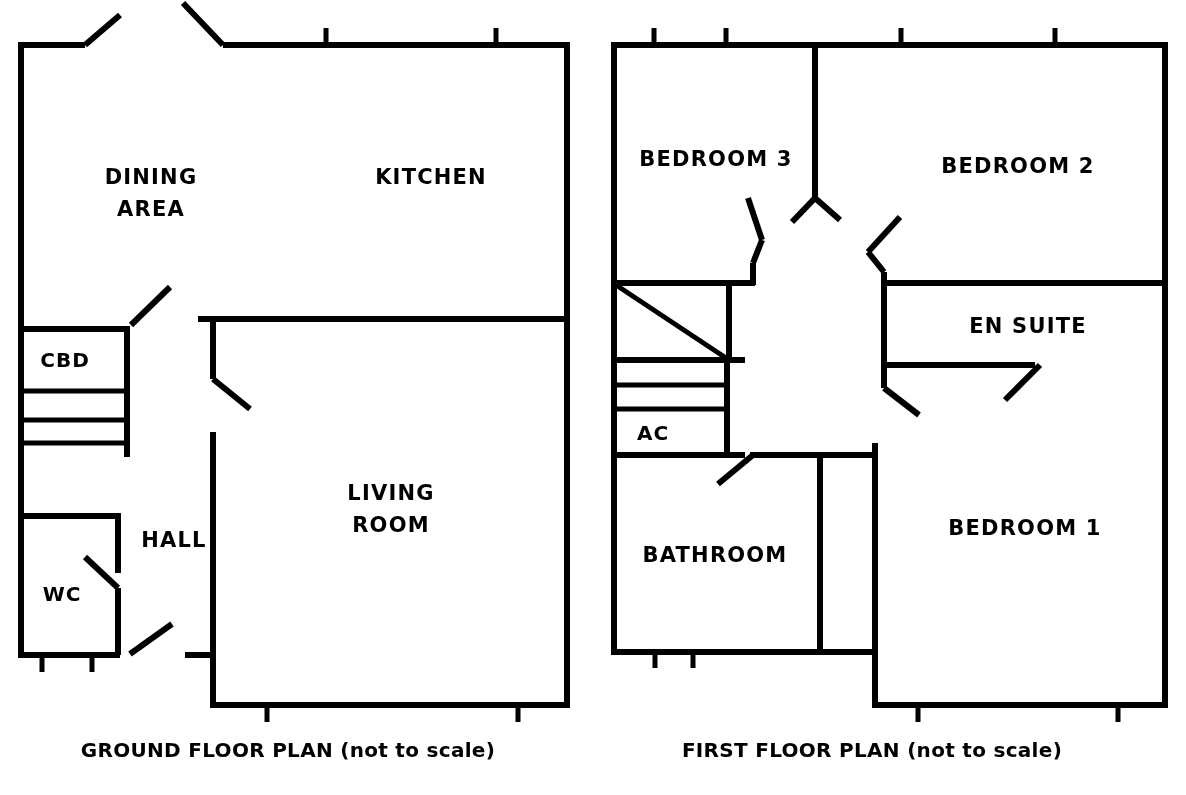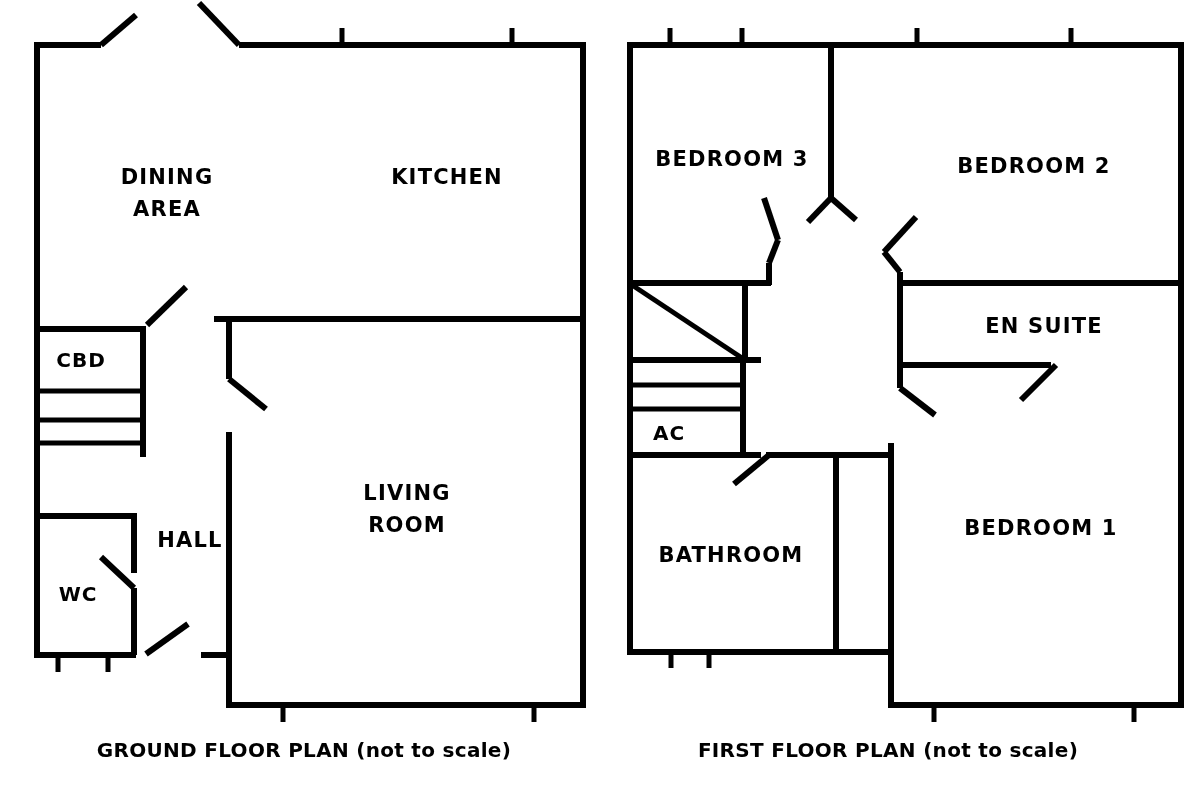--- a/index.html
+++ b/index.html
@@ -12,21 +12,20 @@
     height: 795px;
     font-family: "DejaVu Sans", sans-serif;
     overflow: hidden;
     position: relative;
   }
   #plan-root {
     position: absolute;
     left: 0; top: 0;
     width: 1091px;
     height: 795px;
-    padding-left: 16px;
   }
   svg.plan-svg {
     display: block;
     width: 1186px;
     height: 795px;
   }
   .wall {
     stroke: #000000;
     stroke-width: 6;
     stroke-linecap: butt;

